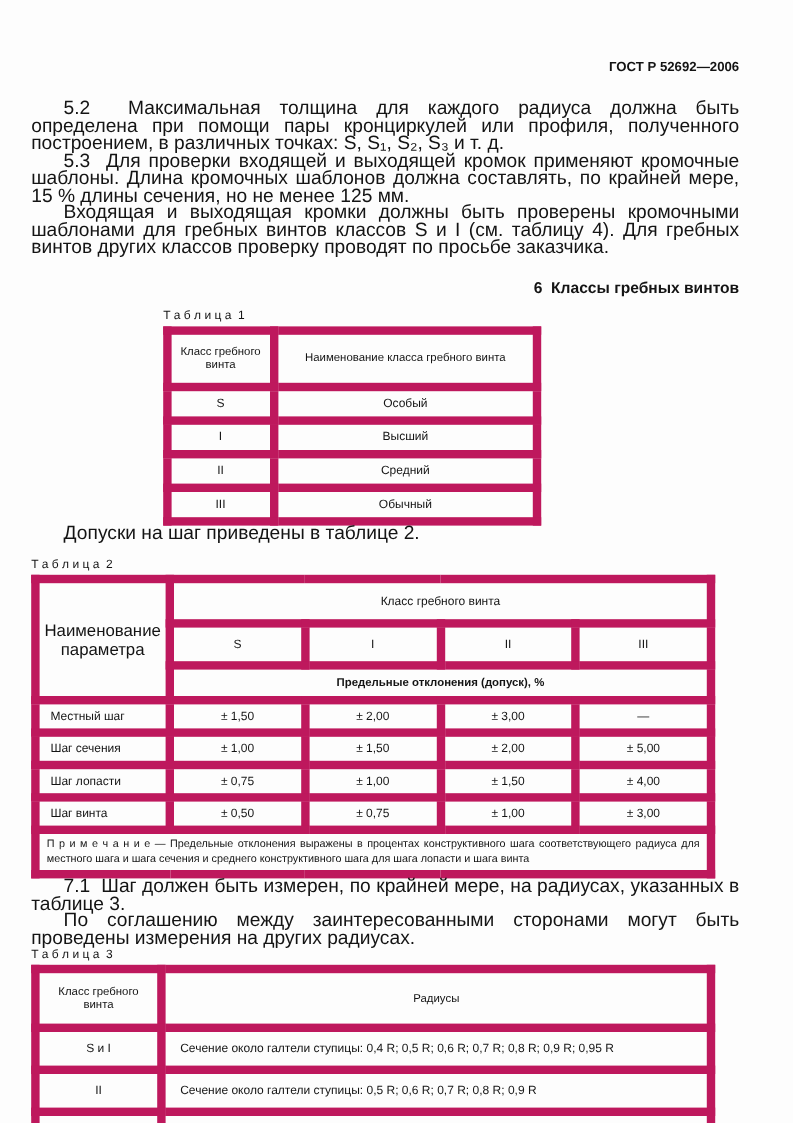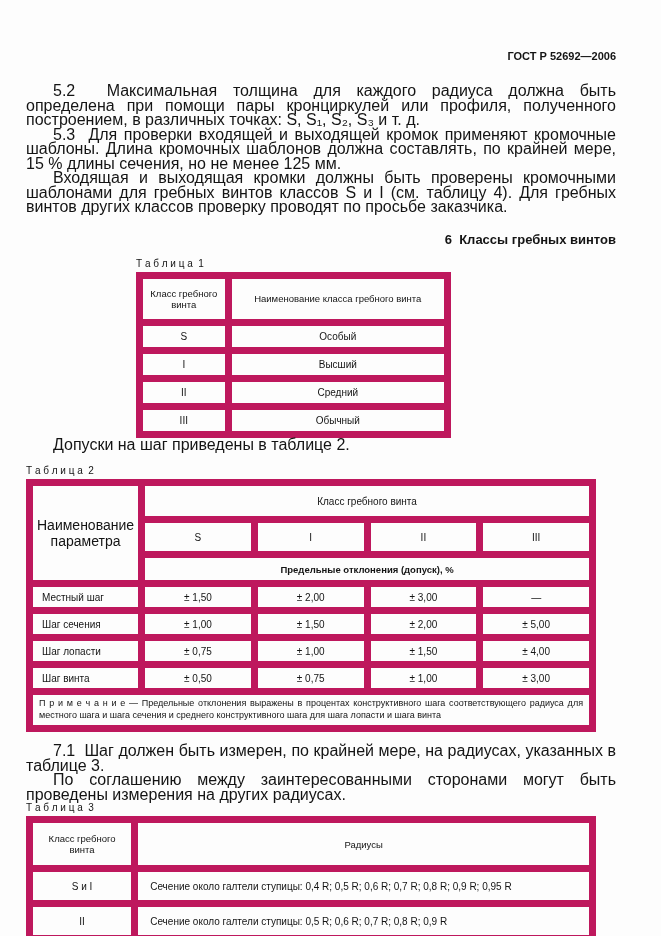--- a/index.html
+++ b/index.html
@@ -58,21 +58,21 @@
   .t2 .data-row td { height: 16px; }
   .t2 .data-row .param-cell { text-align: left; padding-left: 9px; }
   .t2 .note-cell {
     font-size: 9px;
     line-height: 11.5px;
     text-align: justify;
     padding: 3px 6px 4px 6px;
   }
 
   
-  .p71 { margin-top: 12px; }
+  .p71 { }
 
   
   .table3-wrap { margin-top: 0; }
   .t3 { width: 570px; font-size: 10px; border: 1.5px solid #000; }
   .t3 td { padding: 3px 4px; }
   .t3 .t3-hdr td { height: 36px; text-align: center; font-size: 9.5px; }
   .t3 .t3-data .class-cell { text-align: center; height: 22px; }
   .t3 .t3-data .radii-cell { text-align: left; padding-left: 12px; }
 
   .page-number {

